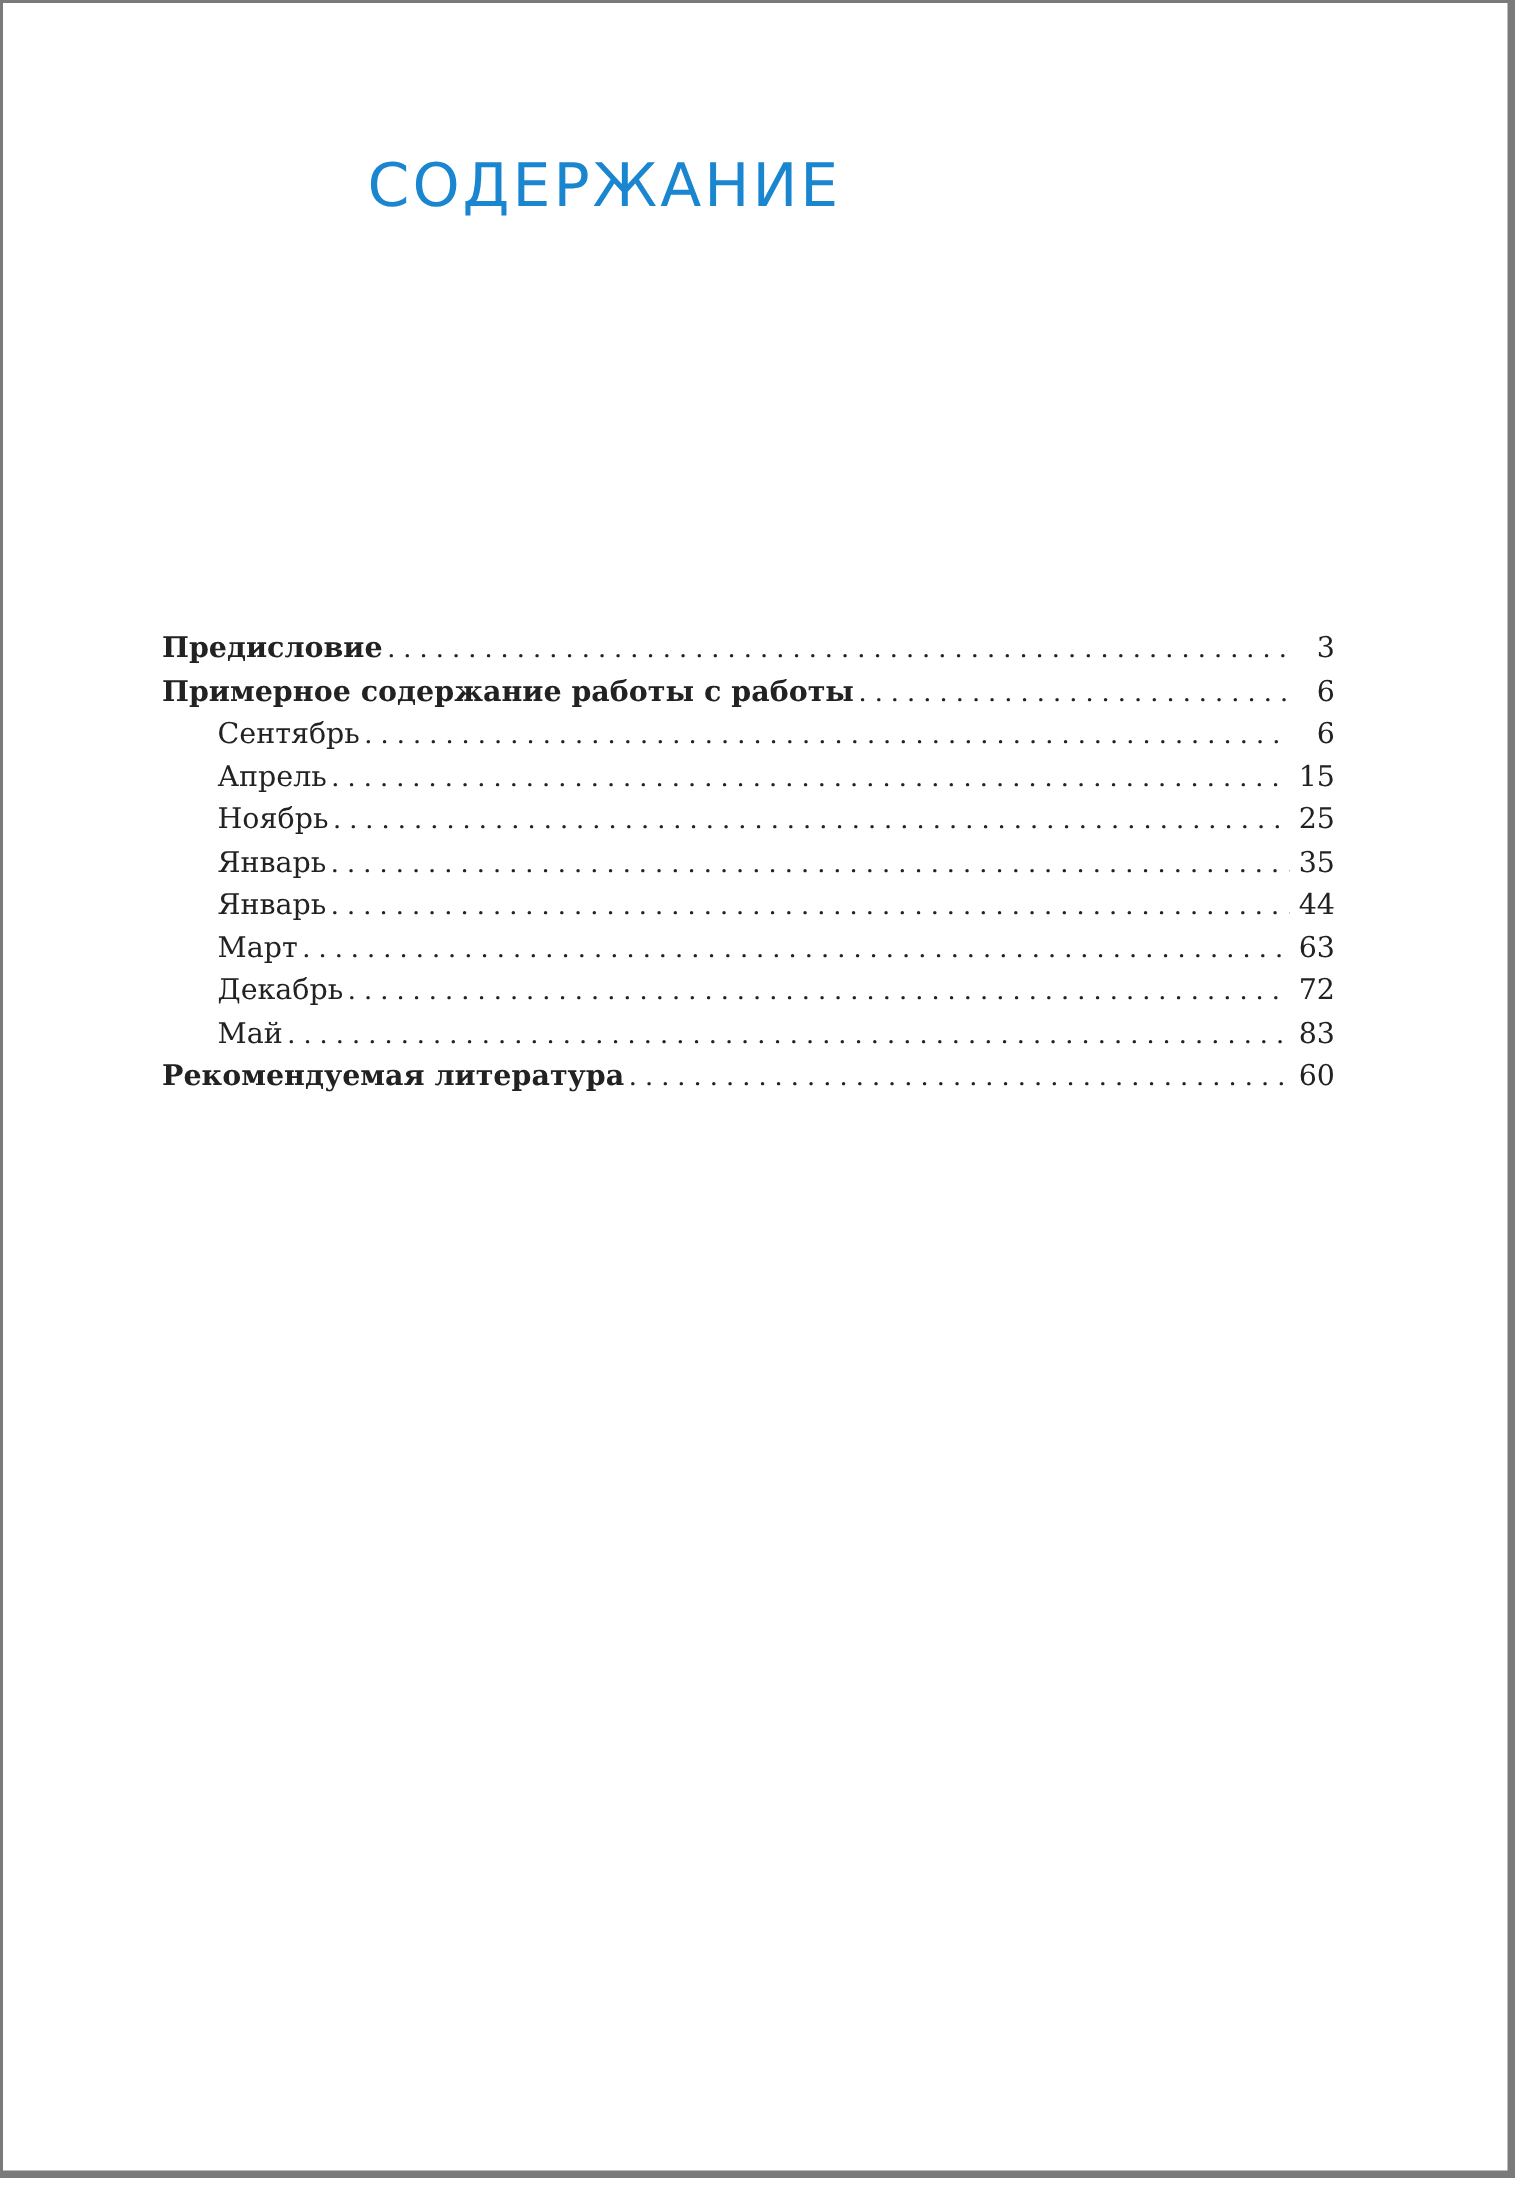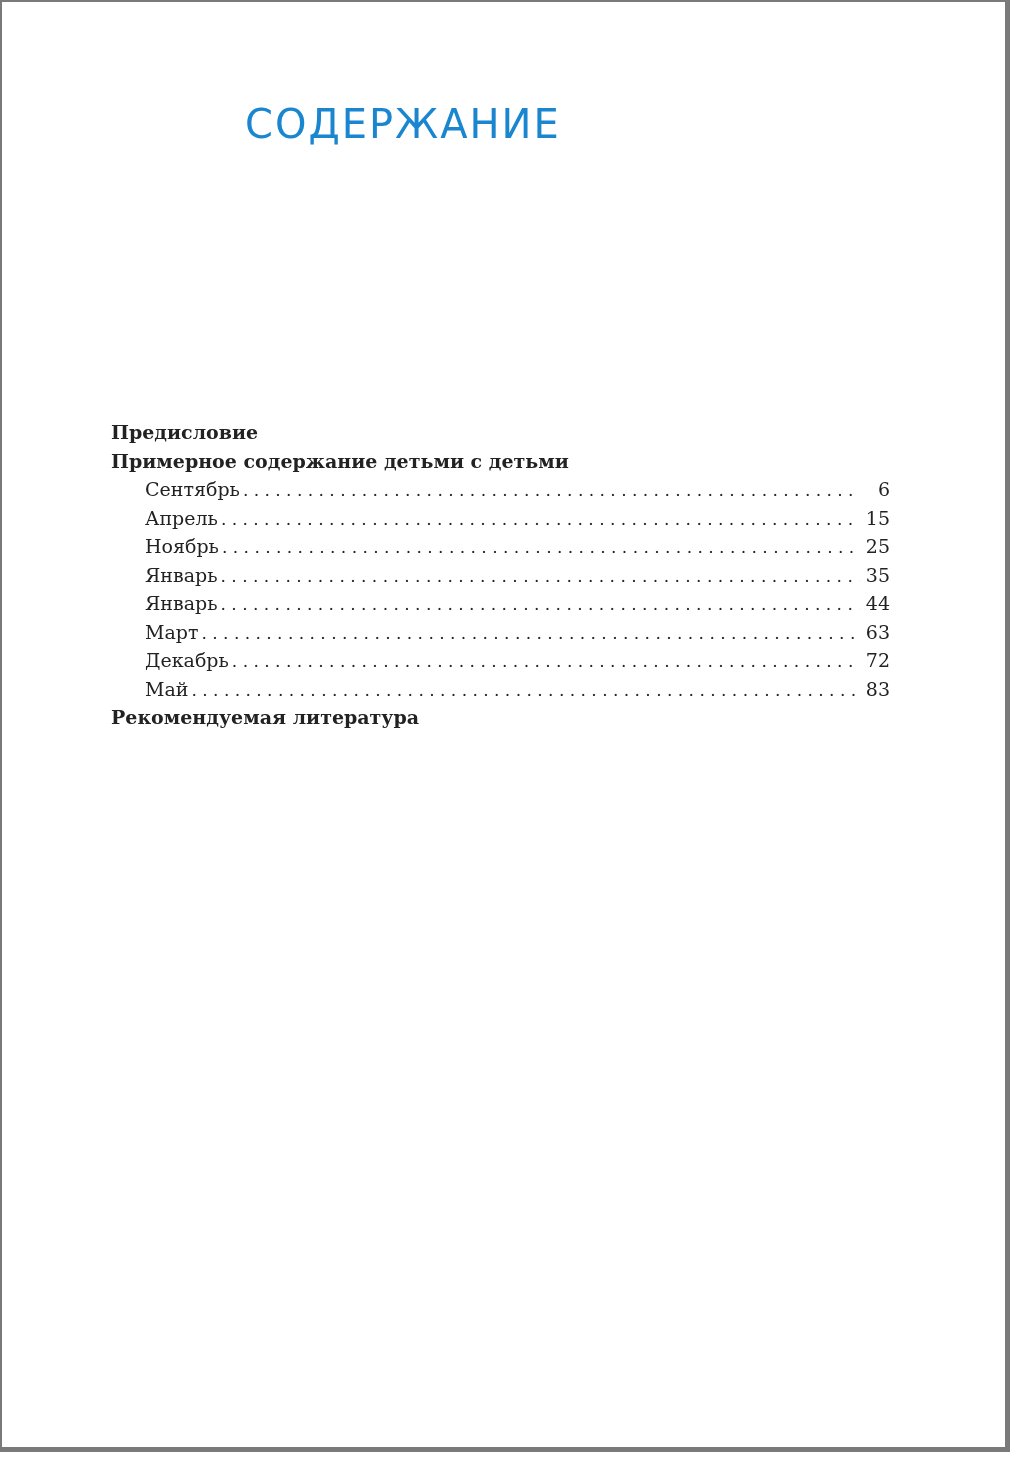--- a/index.html
+++ b/index.html
@@ -53,21 +53,20 @@
     .toc-row {
       display: flex;
       align-items: baseline;
       height: 28.5px;
       line-height: 28.5px;
       white-space: nowrap;
       overflow: hidden;
     }
     .toc-row.top {
       font-weight: bold;
-      flex-direction: column;
     }
     .toc-row.sub {
       padding-left: 37px;
       font-weight: normal;
     }
     .toc-label {
       flex: 0 0 auto;
     }
     .toc-dots {
       flex: 1 1 auto;
@@ -94,21 +93,21 @@
 <div class="page">
   <h1 class="title">СОДЕРЖАНИЕ</h1>
 
   <ul class="toc">
     <li class="toc-row top">
       <span class="toc-label">Предисловие</span>
       <span class="toc-dots"></span>
       <span class="toc-page">3</span>
     </li>
     <li class="toc-row top">
-      <span class="toc-label">Примерное содержание детьми с детьми</span>
+      <span class="toc-label">Примерное содержание работы с работы</span>
       <span class="toc-dots"></span>
       <span class="toc-page">6</span>
     </li>
     <li class="toc-row sub">
       <span class="toc-label">Сентябрь</span>
       <span class="toc-dots"></span>
       <span class="toc-page">6</span>
     </li>
     <li class="toc-row sub">
       <span class="toc-label">Апрель</span>

